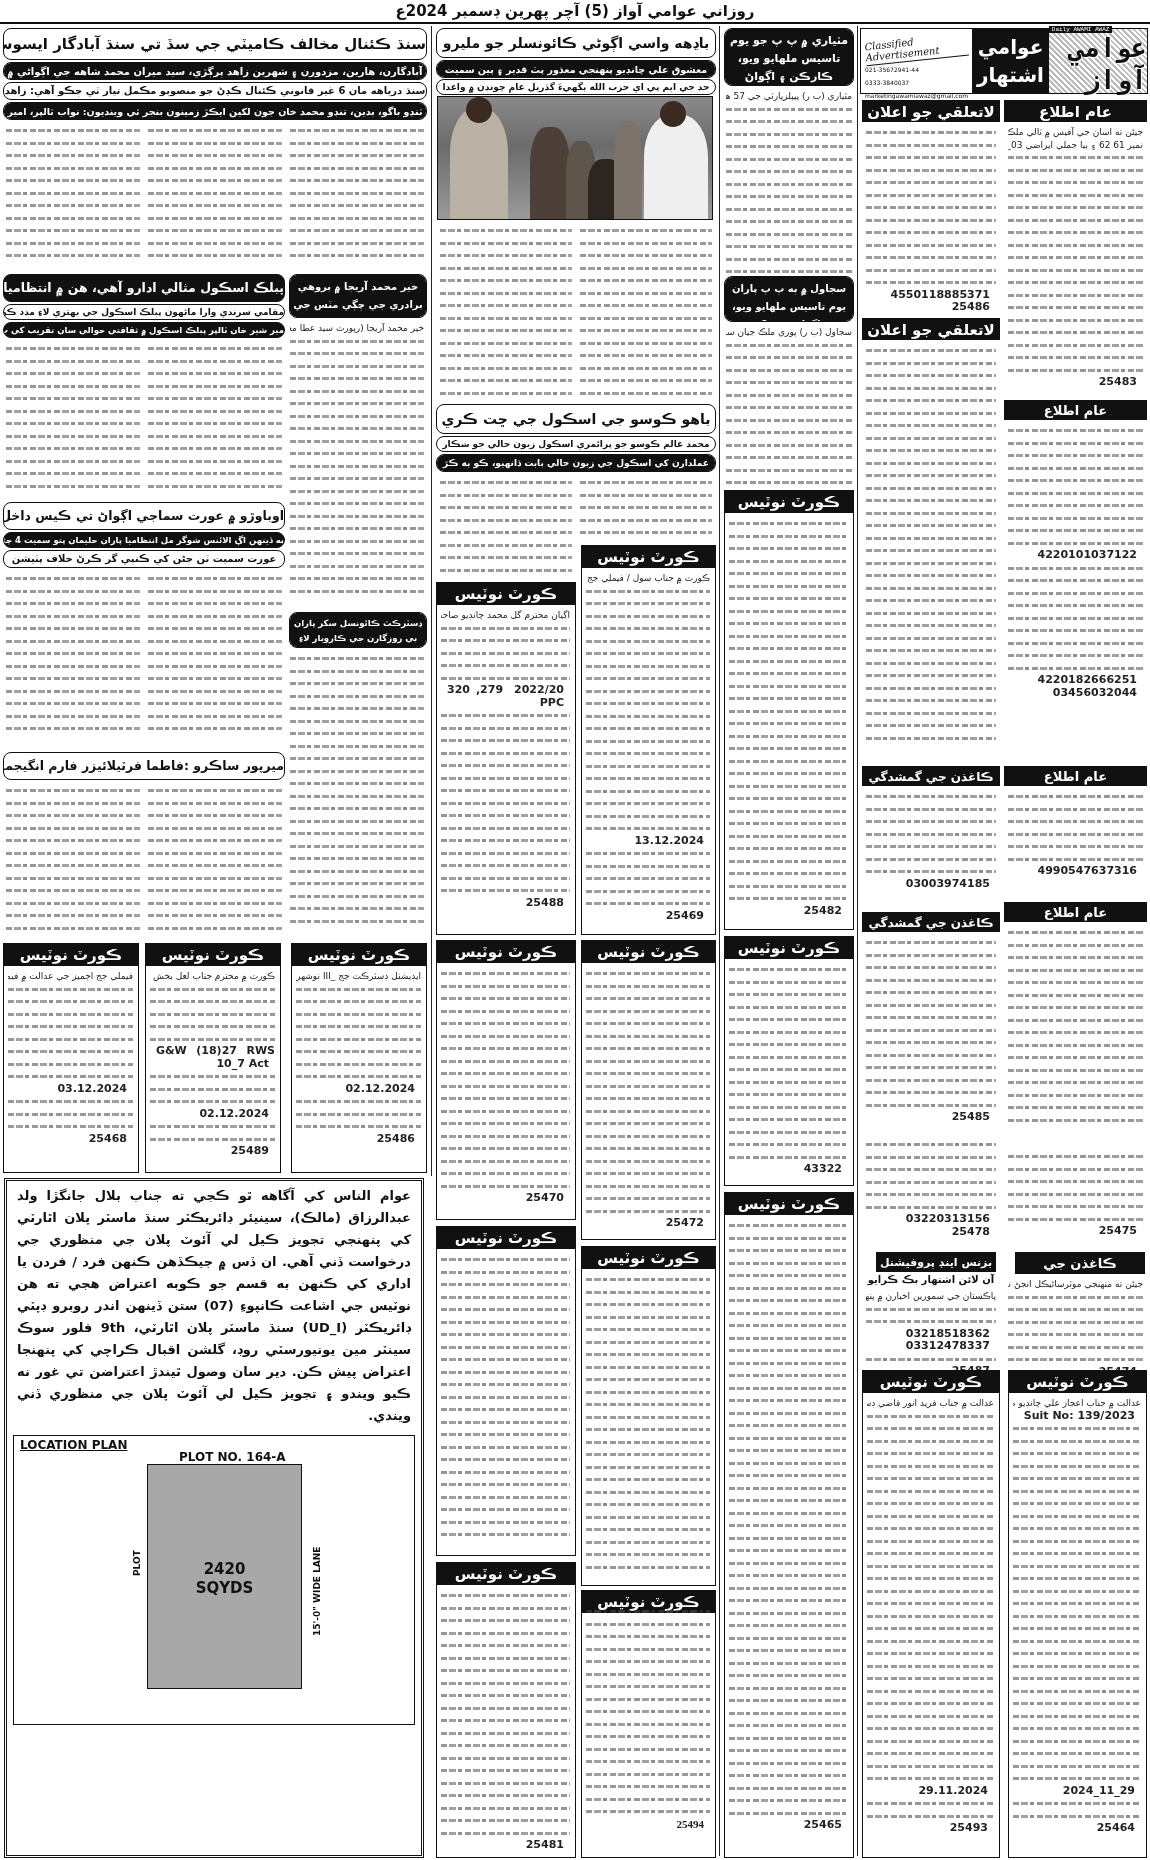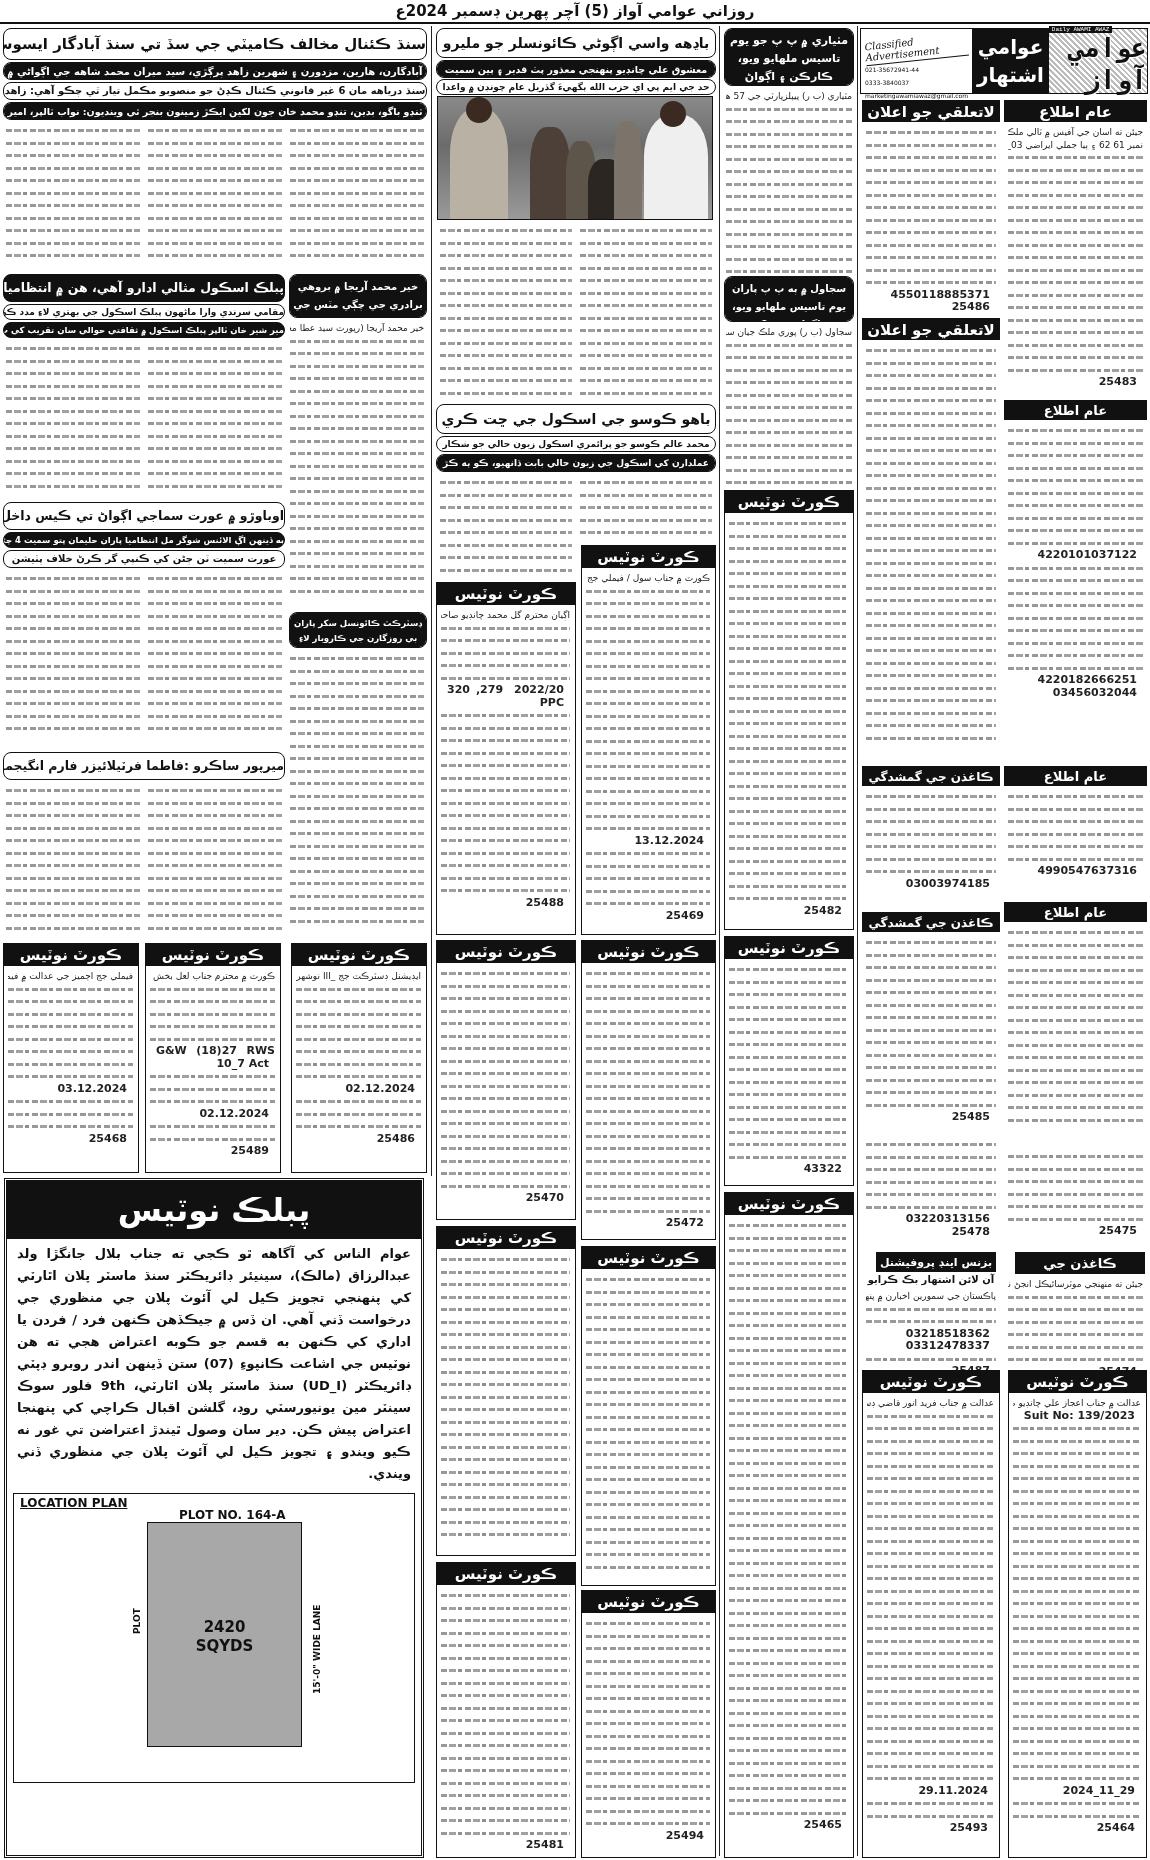--- a/index.html
+++ b/index.html
@@ -503,21 +503,21 @@
 </div>
 <div class="box" style="left:436px;top:1562px;width:140px;height:296px;">
   <div class="hd-black court-hd">ڪورٽ نوٽيس</div>
   <div class="txt" style="left:0;top:24px;width:137px;height:268px;">
     <span class="filler"></span><span class="filler"></span><span class="filler"></span><span class="filler"></span><span class="filler"></span><span class="filler"></span><span class="filler"></span><span class="filler"></span><span class="filler"></span><span class="filler"></span><span class="filler"></span><span class="filler"></span><span class="filler"></span><span class="filler"></span><span class="filler"></span><span class="filler"></span><span class="filler"></span><span class="filler"></span><span class="filler"></span><span class="filler"></span>
     <span class="ref">25481</span>
   </div>
 </div>
 <div class="box" style="left:581px;top:1590px;width:135px;height:268px;">
   <div class="hd-black court-hd">ڪورٽ نوٽيس</div>
-  <div class="txt" style="left:0;top:24px;width:132px;height:240px;">
+  <div class="txt" style="left:0;top:12px;width:132px;height:240px;font-family:Liberation Serif, serif;">
     <span class="filler"></span><span class="filler"></span><span class="filler"></span><span class="filler"></span><span class="filler"></span><span class="filler"></span><span class="filler"></span><span class="filler"></span><span class="filler"></span><span class="filler"></span><span class="filler"></span><span class="filler"></span><span class="filler"></span><span class="filler"></span><span class="filler"></span><span class="filler"></span><span class="filler"></span>
     <span class="ref">25494</span>
   </div>
 </div>
 
 <div class="box rounded" style="left:3px;top:28px;width:424px;height:32px;">
   <div style="text-align:center;font-weight:bold;font-size:15px;line-height:30px;direction:rtl;white-space:nowrap;overflow:hidden;">سنڌ ڪئنال مخالف ڪاميٽي جي سڏ تي سنڌ آبادگار ايسوسيئيشن بدين پاران ريلي، ڌرڻو</div>
 </div>
 <div class="box rounded" style="left:3px;top:62px;width:424px;height:18px;background:#111;">
   <div class="hd-black" style="font-size:10px;line-height:17px;">آبادگارن، هارين، مزدورن ۽ شهرين زاهد پرڳڙي، سيد ميران محمد شاهه جي اڳواڻي ۾ احتجاج ڪيو</div>
@@ -762,21 +762,20 @@
   <div class="txt" style="left:0;top:24px;width:133px;height:202px;">
     <span class="line">ايڊيشنل ڊسٽرڪٽ جج _III نوشهروفيروز جي عدالت ۾ (روبرو جناب راجا حبيب الرحمان) ايگزيڪيوشن ايپليڪيشن نمبر: 02 سال 2024</span>
     <span class="filler"></span><span class="filler"></span><span class="filler"></span><span class="filler"></span><span class="filler"></span><span class="filler"></span><span class="filler"></span><span class="filler"></span>
     <span class="ref">02.12.2024</span>
     <span class="filler"></span><span class="filler"></span><span class="filler"></span>
     <span class="ref">25486</span>
   </div>
 </div>
 
 <div class="pn">
-  <div class="pn-title">پبلڪ نوٽيس</div>
   <div class="pn-body">عوام الناس کي آگاهه ٿو ڪجي ته جناب بلال جانگڙا ولد عبدالرزاق (مالڪ)، سينيئر ڊائريڪٽر سنڌ ماسٽر پلان اٿارٽي کي پنهنجي تجويز ڪيل لي آئوٽ پلان جي منظوري جي درخواست ڏني آهي. ان ڏس ۾ جيڪڏهن ڪنهن فرد / فردن يا اداري کي ڪنهن به قسم جو ڪوبه اعتراض هجي ته هن نوٽيس جي اشاعت ڪانپوءِ (07) ستن ڏينهن اندر روبرو ڊپٽي ڊائريڪٽر (UD_I) سنڌ ماسٽر پلان اٿارٽي، 9th فلور سوڪ سينٽر مين يونيورسٽي روڊ، گلشن اقبال ڪراچي کي پنهنجا اعتراض پيش ڪن. دير سان وصول ٿيندڙ اعتراضن تي غور نه ڪيو ويندو ۽ تجويز ڪيل لي آئوٽ پلان جي منظوري ڏني ويندي.</div>
   <div class="loc" style="height:290px;">
     <div class="loc-title">LOCATION PLAN</div>
     <div class="loc-plotno">PLOT NO. 164-A</div>
     <div class="loc-rect">
       <div class="loc-area">
         <div>2420</div>
         <div>SQYDS</div>
       </div>
     </div>

